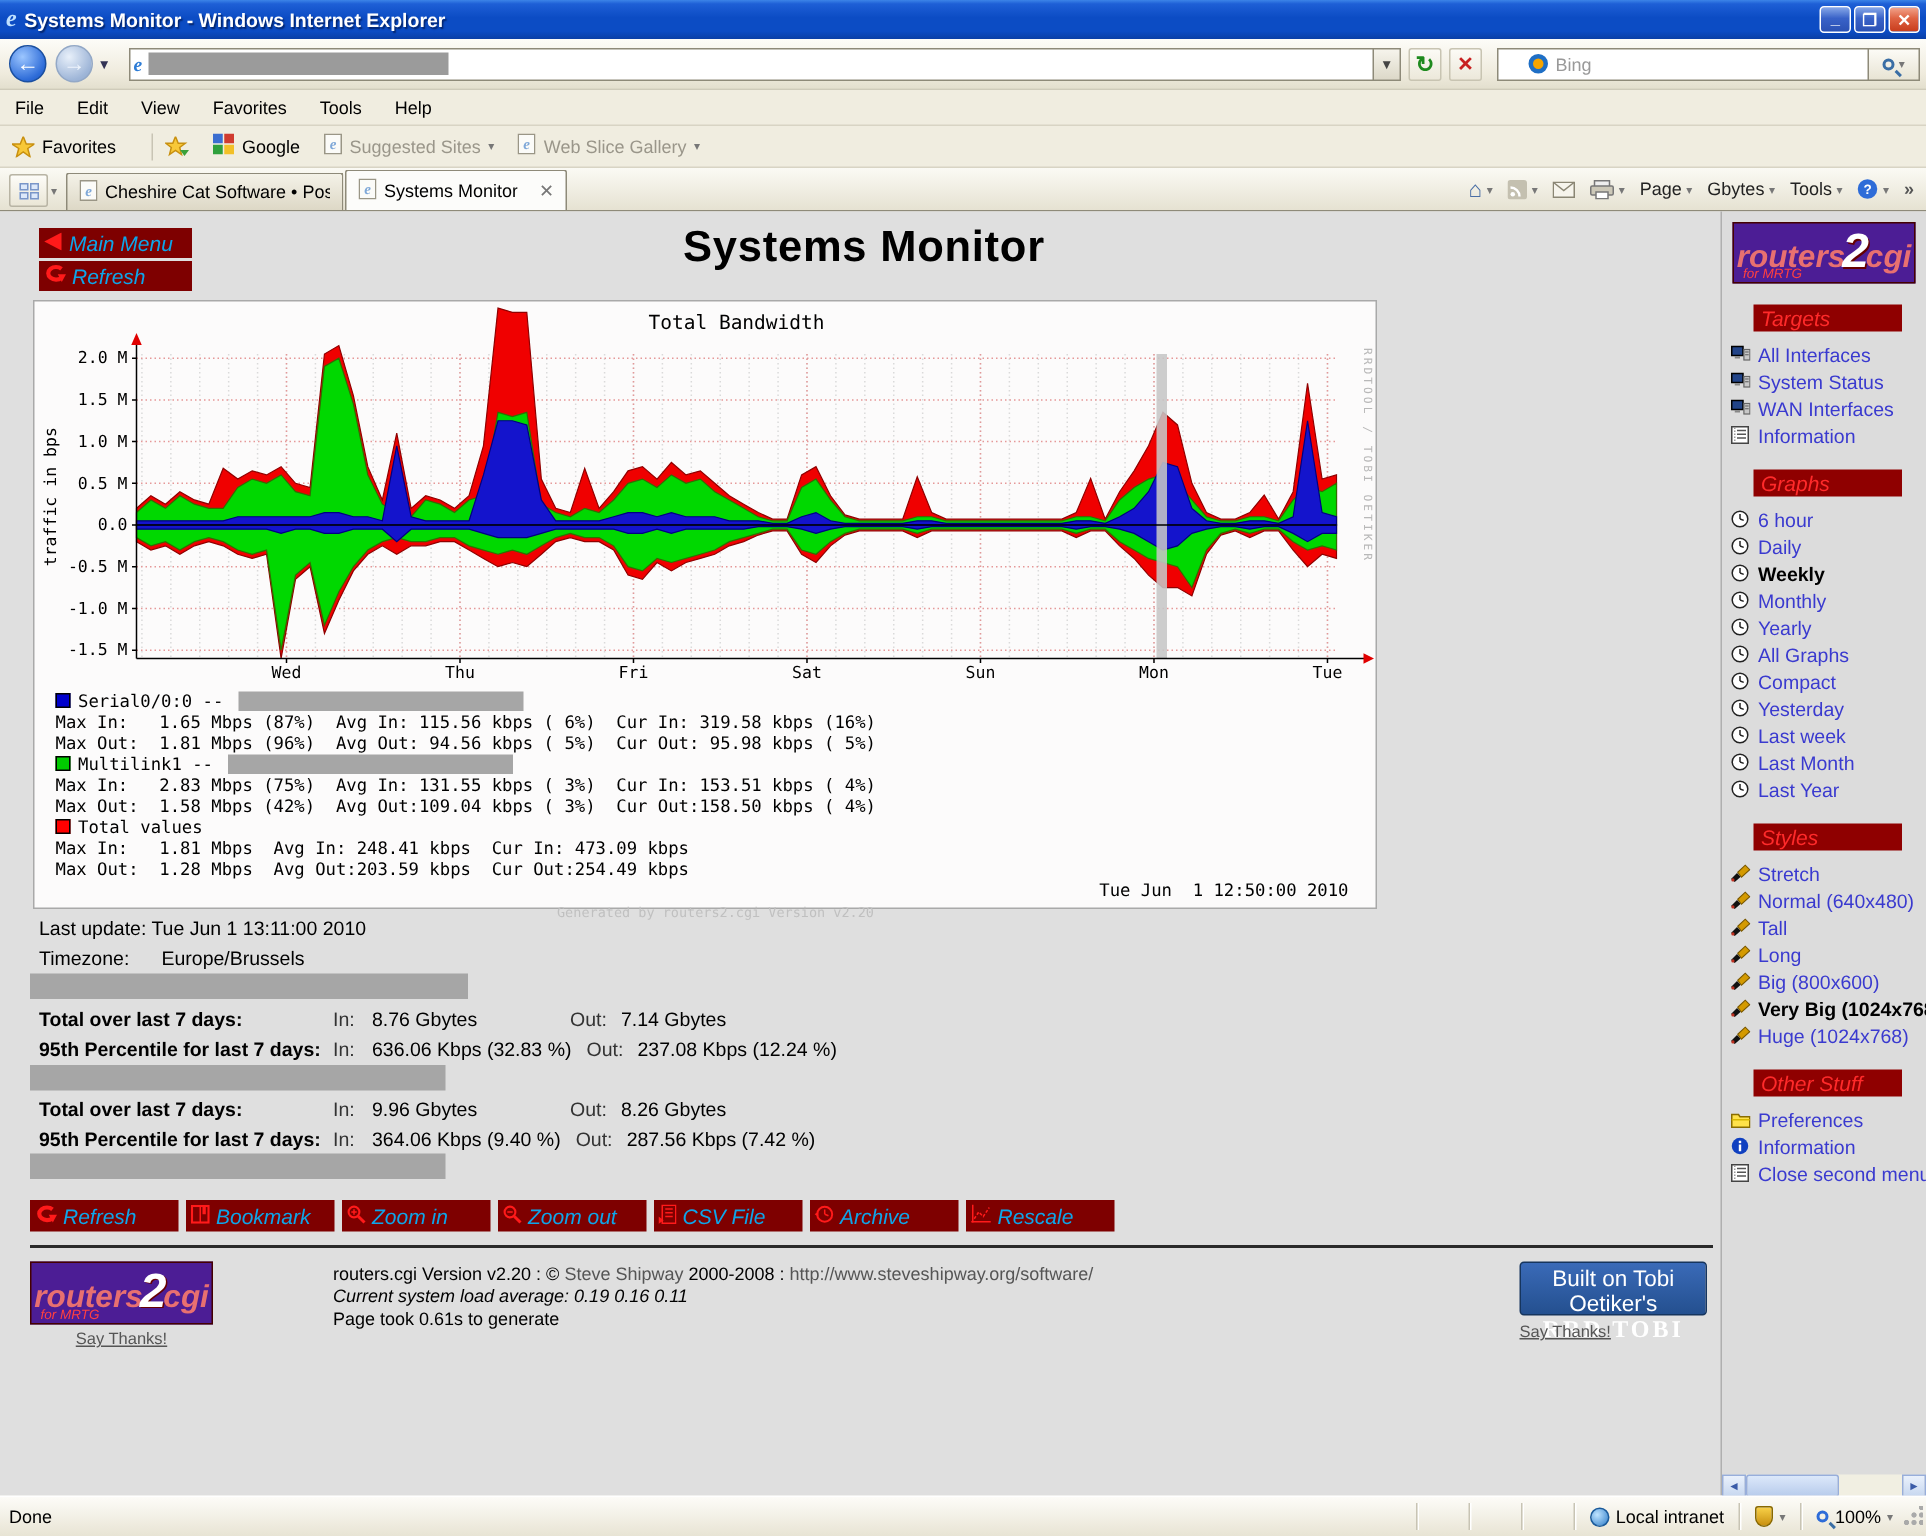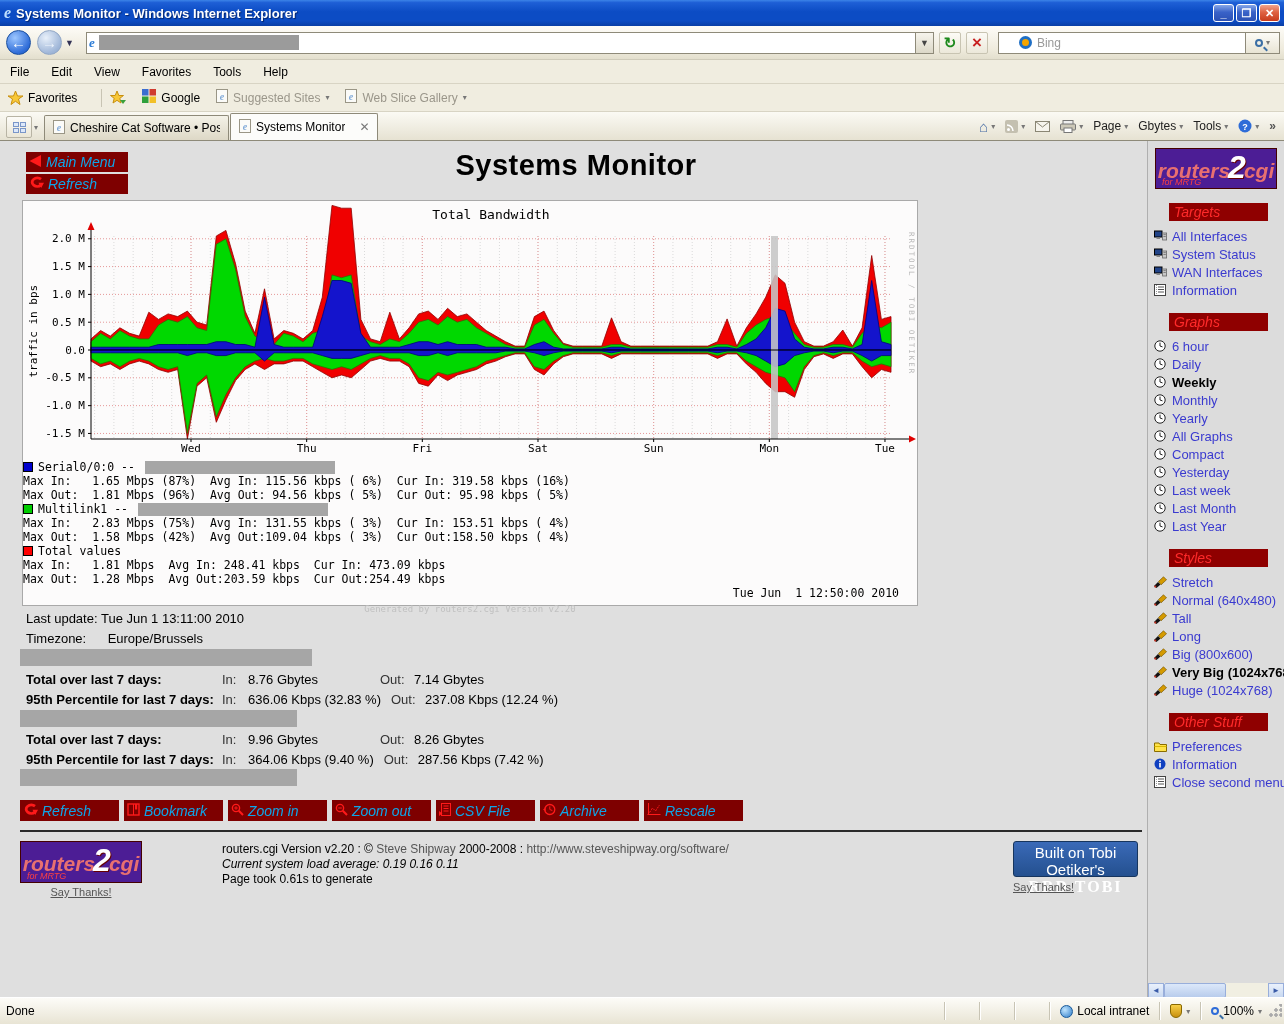--- a/index.html
+++ b/index.html
@@ -75,21 +75,21 @@
     border-left:1px solid #AFAFAF; overflow:hidden; font-size:13px; }
 
   .page-header { position:absolute; top:0; left:0; width:100%; height:58px; display:flex; }
   .hdr-btn-col { width:145px; padding:11px 0 0 26px; }
   .redbtn { width:102px; height:20px; background:#7E0000; color:#0ea5e9; font-style:italic; font-size:14px;
     display:flex; align-items:center; gap:4px; padding-left:3px; margin-bottom:2px; white-space:nowrap; }
   .page-title { flex:1; text-align:center; font-size:29px; font-weight:bold; padding-top:8px; letter-spacing:0.5px; }
 
   .graph-box { position:absolute; left:22px; top:59px; width:896px; height:406px;
     background:#FCFBFB; border:1px solid #A9A9A9; }
-  .legend { font-family:"DejaVu Sans Mono",monospace; font-size:11.5px; line-height:14px; padding-left:0; white-space:pre; }
+  .legend { font-family:"DejaVu Sans Mono",monospace; font-size:11.5px; line-height:14px; padding-left:14px; white-space:pre; }
   .lg-head { display:flex; align-items:center; height:14px; }
   .lg-sw { display:inline-block; width:10px; height:10px; border:1px solid #000; margin-right:5px; }
   .lg-redact { display:inline-block; width:190px; height:13px; background:#A6A6A6; margin-left:10px; }
   .lg-ts { text-align:right; padding-right:18px; height:16px; }
   .lg-gen { text-align:center; color:#C0C0C0; font-size:9px; height:12px; }
 
   .info-line { position:absolute; left:26px; font-size:13px; }
   .gray-bar { position:absolute; left:20px; height:17px; background:#A6A6A6; }
   .stats-row { position:absolute; left:26px; font-size:13px; display:flex; }
   .stats-row .rl { font-weight:bold; width:196px; }

